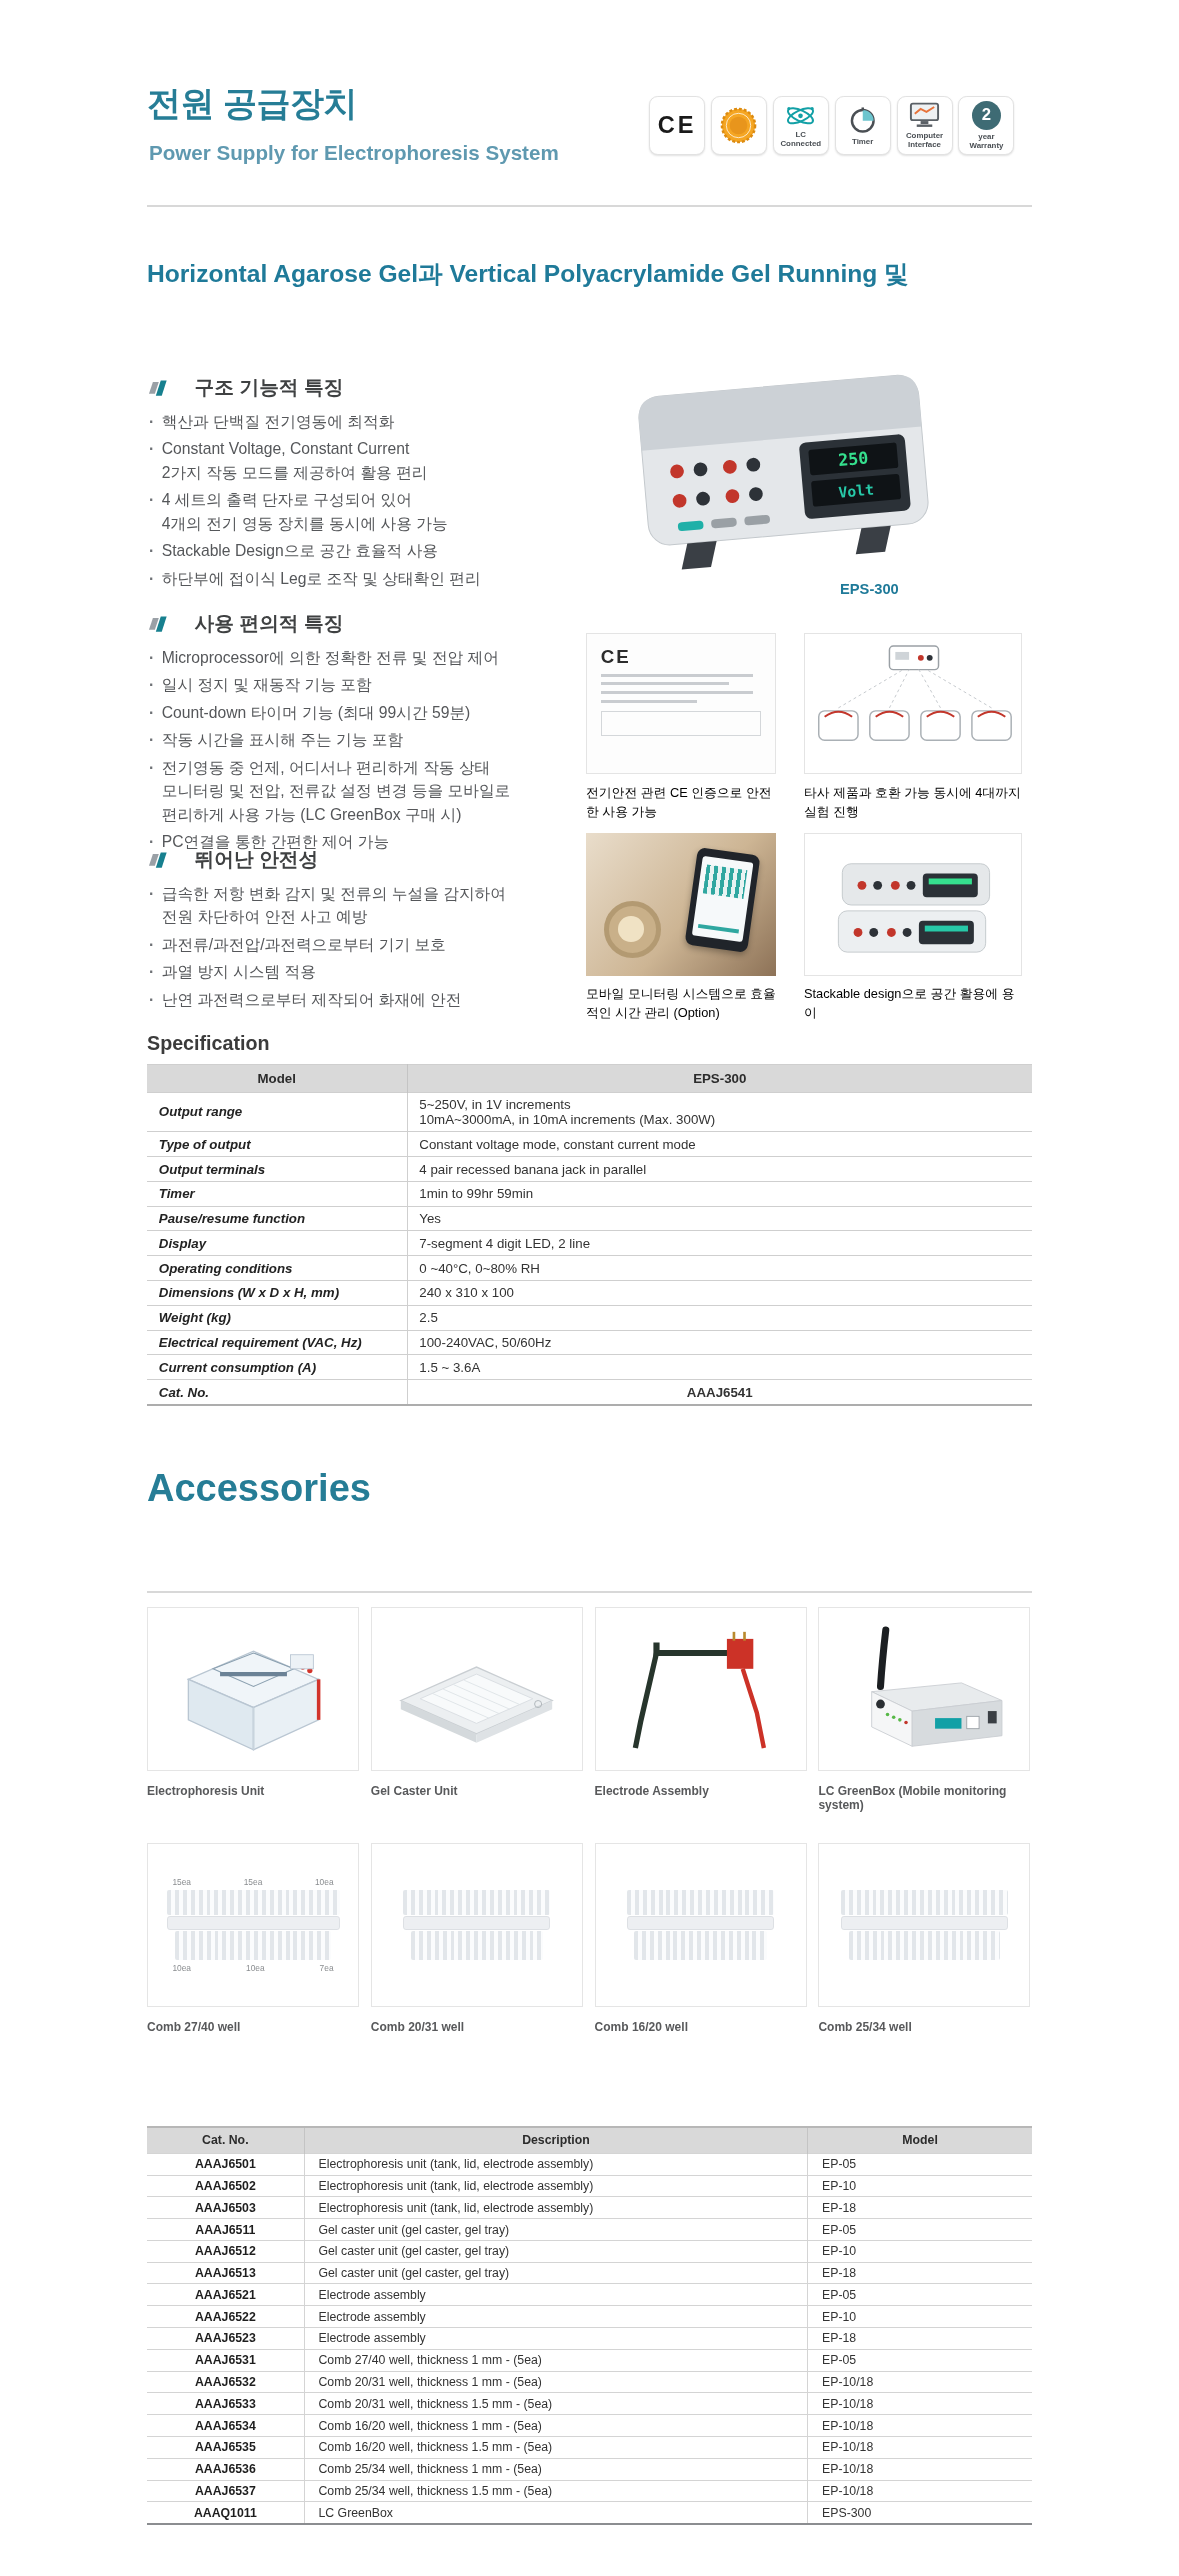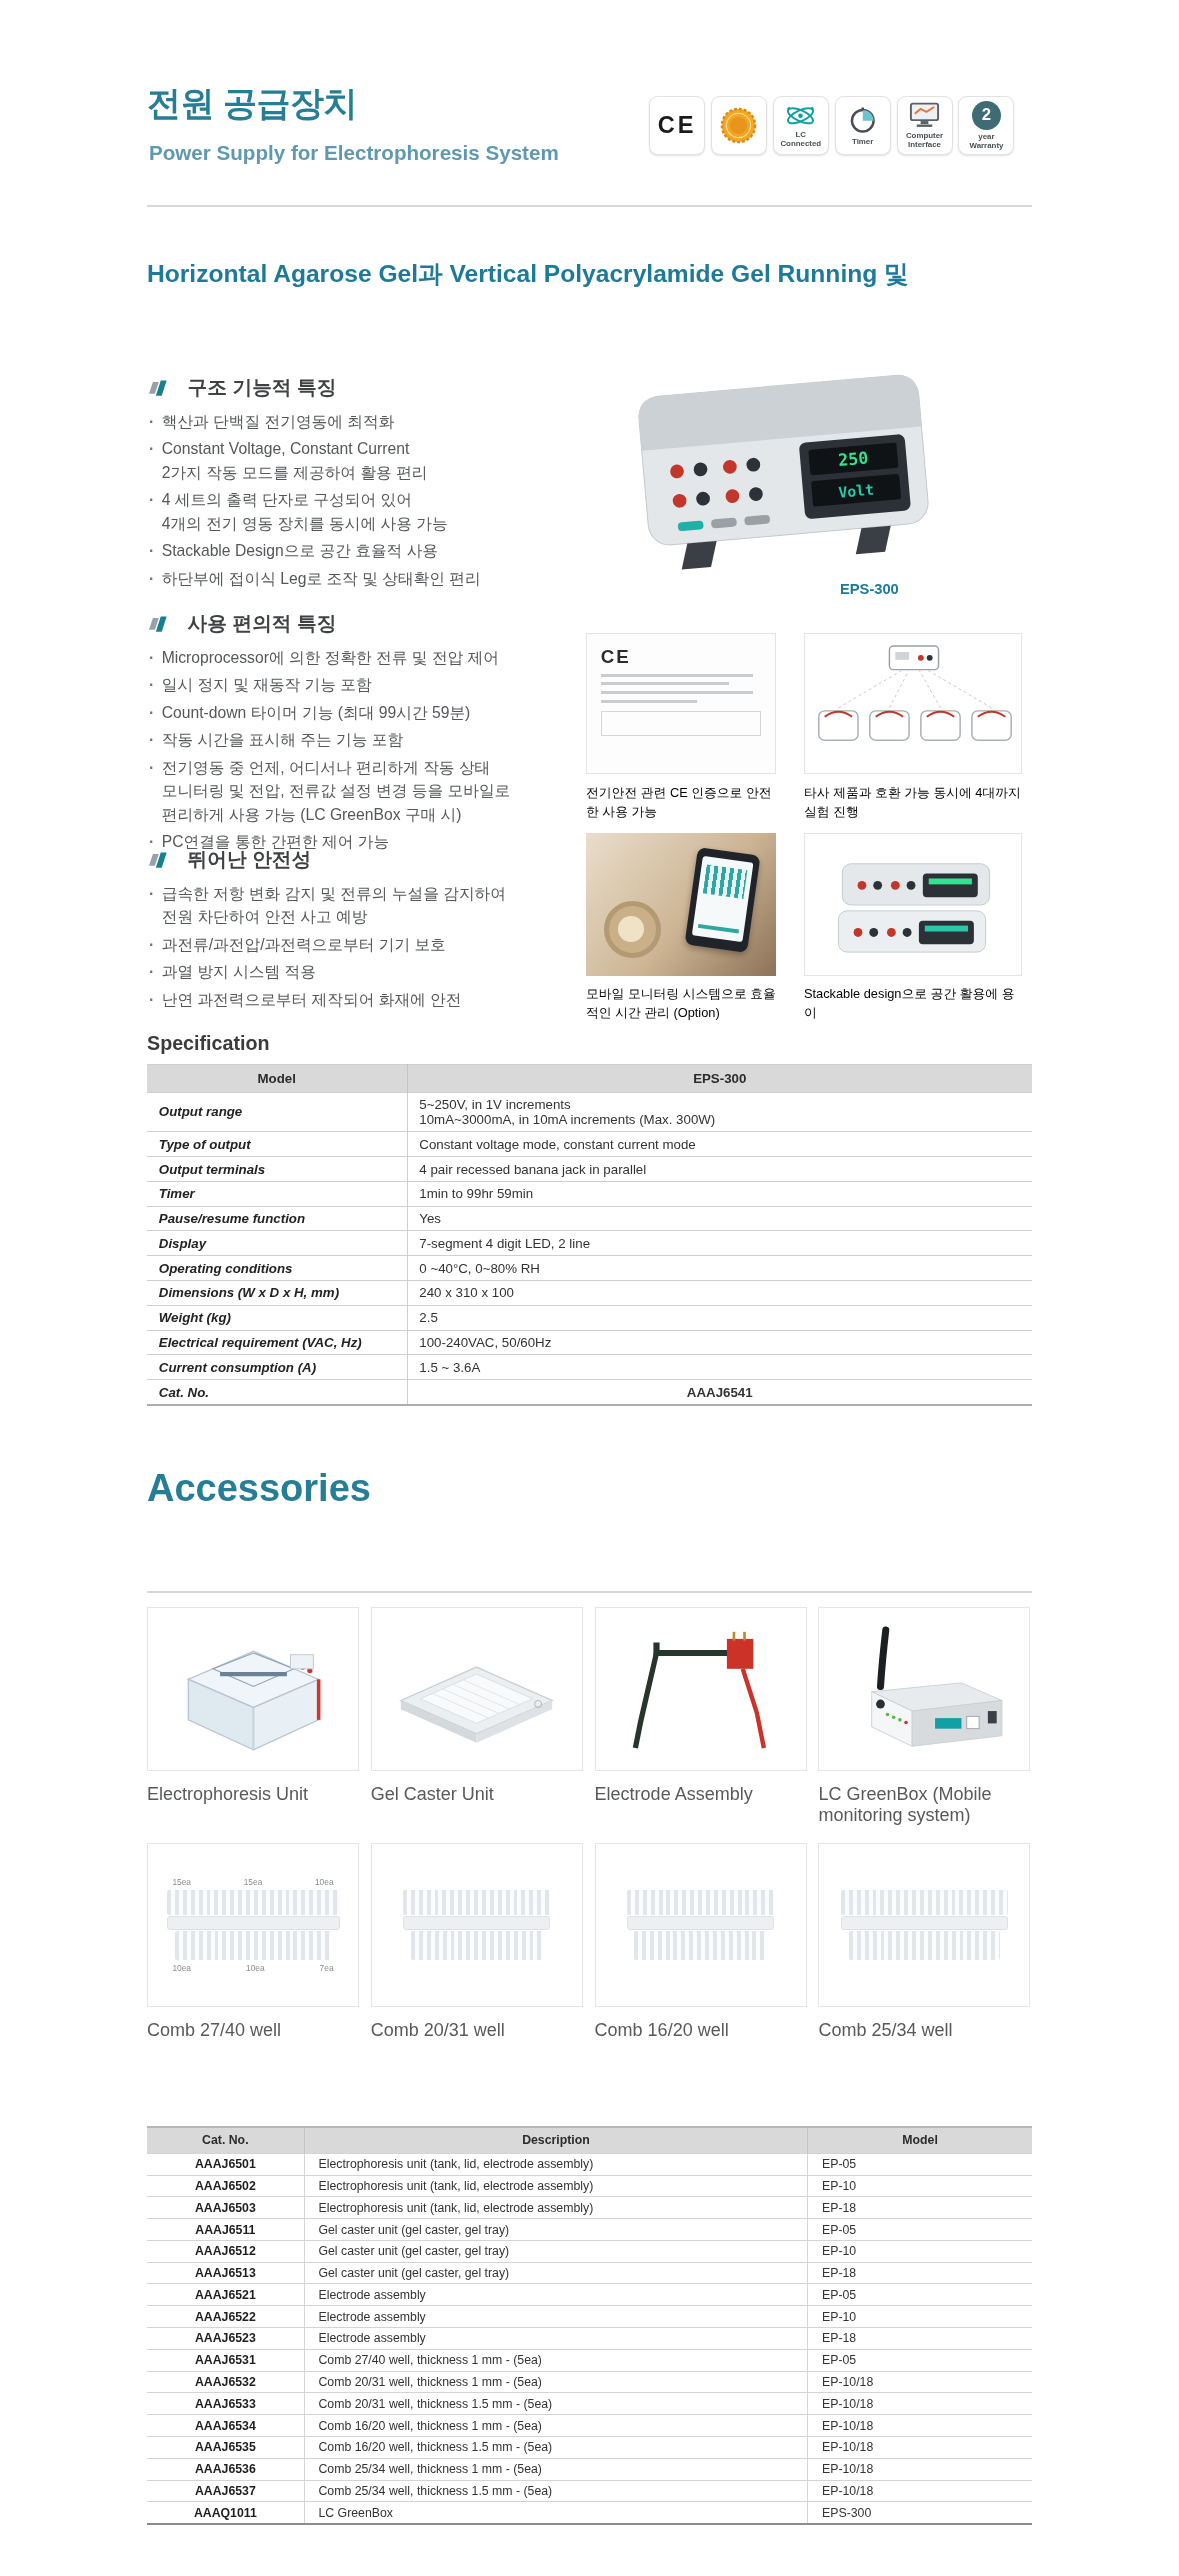--- a/index.html
+++ b/index.html
@@ -15,21 +15,21 @@
   .badge-label { font-size:7.9px; font-weight:700; color:#4a4f54; text-align:center; line-height:1.15; white-space:pre-line; margin-top:2px; }
   .ce-glyph { font-size:23.6px; font-weight:700; color:#1a1a1a; letter-spacing:2.9px; }
   .warranty-circle { width:29.5px; height:29.5px; border-radius:50%; background:#3e6b74; color:#fff; font-size:16.7px; font-weight:700;
                      display:flex; align-items:center; justify-content:center; }
   .rule { position:absolute; left:147px; width:885px; height:2px; background:#d8d8d8; }
 
   
   #features { position:absolute; left:147px; top:258px; width:885px; height:781px; }
   .intro-heading { font-size:24.6px; font-weight:700; color:#1f7a99; line-height:1.32; }
   .feat { position:absolute; width:474px; }
-  .feat-head { display:flex; align-items:center; gap:17px; margin-bottom:8.8px; }
+  .feat-head { display:flex; align-items:center; gap:24px; margin-bottom:8.8px; }
   .feat-head h3 { font-size:19.7px; font-weight:700; color:#3f4142; }
   .feat ul { list-style:none; }
   .feat li { position:relative; padding-left:14.7px; font-size:15.7px; color:#55575a; line-height:1.5; margin:3.9px 0; white-space:pre-line; }
   .feat li::before { content:"·"; position:absolute; left:2px; top:0; color:#6f7276; font-weight:700; }
 
   .fig { position:absolute; border:1px solid #e4e4e4; background:#fff; overflow:hidden; }
   .fig-caption { position:absolute; font-size:12.8px; color:#000000; line-height:1.45; }
   .model-label { position:absolute; font-size:14.7px; font-weight:700; color:#1f7a99; }
 
   
@@ -59,21 +59,21 @@
   .parts-table th:last-child { border-right:none; }
   .parts-table td { font-size:12.3px; color:#333; padding:3.4px 13.8px; border-top:1px solid #d4d4d4; border-right:1px solid #d4d4d4; }
   .parts-table td:last-child { border-right:none; }
   .parts-table td.cat { text-align:center; font-weight:700; color:#1e1e1e; padding:3.4px 3.9px; }
 
   
   .accessories-heading { position:absolute; left:147px; top:1467px; font-size:38px; font-weight:700; color:#267d96; }
   .acc-row { position:absolute; left:147px; display:flex; gap:11.8px; }
   .acc-cell { width:212px; }
   .acc-box { height:164px; border:1px solid #e5e5e5; background:#fff; display:flex; align-items:center; justify-content:center; position:relative; }
-  .acc-caption { margin-top:12.8px; font-size:18px; color:#58595b; }
+  .acc-caption { margin-top:12.8px; font-size:12px; color:#58595b;font-weight:bold; }
 
   .comb { width:173px; }
   .comb-labels { display:flex; justify-content:space-between; font-size:8.4px; color:#8a8d90; padding:0 5.9px; margin:2.9px 0; }
   .comb-teeth { height:25.6px; background:repeating-linear-gradient(90deg,#e2e6ea 0 3.9px,#fbfcfd 3.9px 7.9px); border-radius:2px; }
   .comb-teeth.b { height:29.5px; width:90%; margin:0 auto; }
   .comb-bar { height:13.8px; background:#edeff2; border:1px solid #dde0e4; border-radius:2.9px; margin:1px 0; }
 
   .cedoc { width:100%; height:100%; position:relative; background:#fdfdfd; padding:11.8px 13.8px; }
   .cedoc-mark { font-size:18.7px; font-weight:700; color:#2c2c2c; letter-spacing:2px; }
   .cedoc .ln { height:2.9px; background:#c9ccd0; margin:5.9px 0; }

